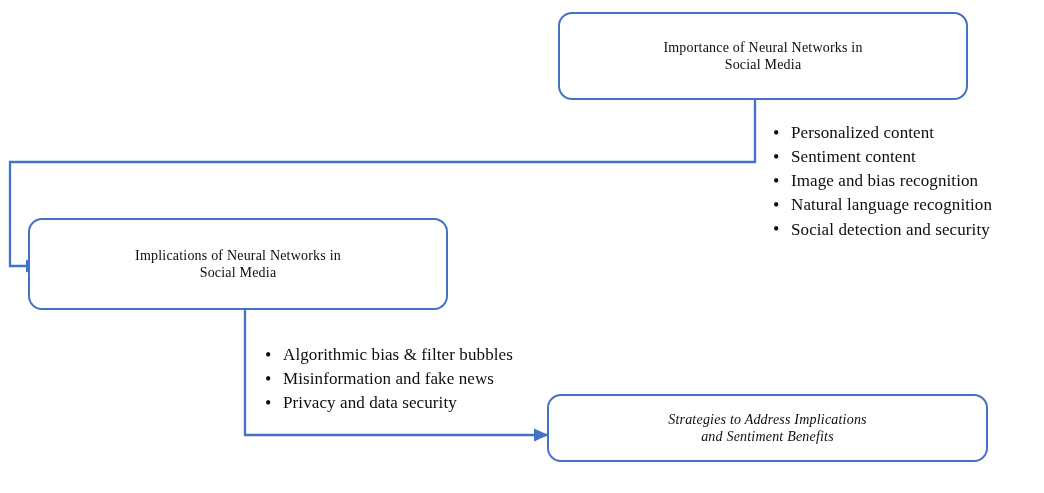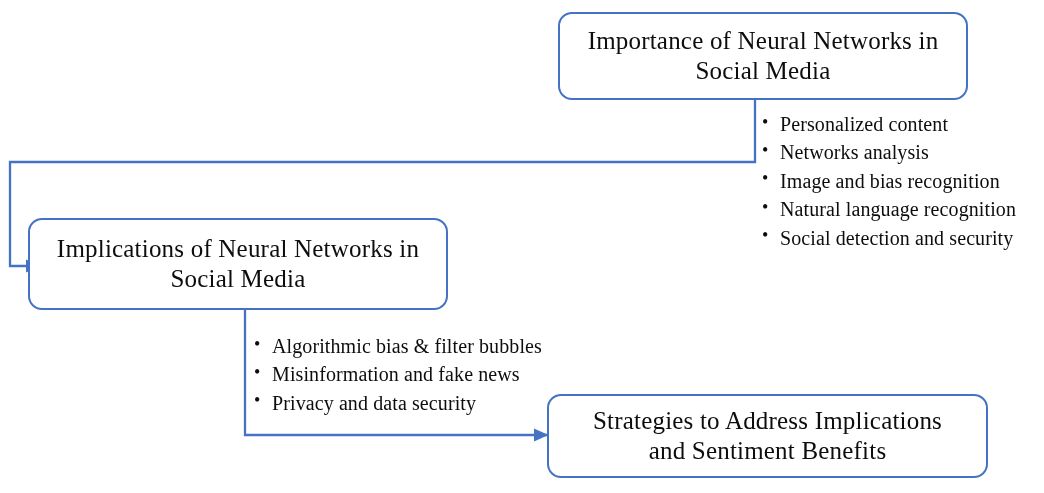--- a/index.html
+++ b/index.html
@@ -32,21 +32,21 @@
     position: absolute;
     box-sizing: border-box;
     border: 2.5px solid #4472C4;
     border-radius: 14px;
     background: #ffffff;
     display: flex;
     align-items: center;
     justify-content: center;
     text-align: center;
     color: #0d0d0d;
-    font-size: 25px;
+    font-size: 14px;
     line-height: 1.22;
     letter-spacing: 0.2px;
     padding: 17px 16px;
   }
   .node-label {
     display: block;
     width: 100%;
   }
   #node-importance {
     left: 558px;
@@ -57,30 +57,31 @@
   #node-implications {
     left: 28px;
     top: 218px;
     width: 420px;
     height: 92px;
   }
   #node-strategies {
     left: 547px;
     top: 394px;
     width: 441px;
-    height: 84px;
+    height: 68px;
+    font-style: italic;
   }
   
   .bullets {
     position: absolute;
-    margin: 0;
+    margin: 11px;
     padding: 0;
     list-style: none;
     color: #0d0d0d;
-    font-size: 20px;
+    font-size: 17px;
     line-height: 1.42;
     letter-spacing: 0.1px;
     white-space: nowrap;
   }
   .bullets li {
     position: relative;
     padding-left: 20px;
   }
   .bullets li::before {
     content: "\2022";
@@ -117,21 +118,21 @@
 
   <div class="node" id="node-importance">
     <span class="node-label">
       <span>Importance of Neural Networks in</span><br>
       <span>Social Media</span>
     </span>
   </div>
 
   <ul class="bullets" id="bullets-importance">
     <li>Personalized content</li>
-    <li>Networks analysis</li>
+    <li>Sentiment content</li>
     <li>Image and bias recognition</li>
     <li>Natural language recognition</li>
     <li>Social detection and security</li>
   </ul>
 
   <div class="node" id="node-implications">
     <span class="node-label">
       <span>Implications of Neural Networks in</span><br>
       <span>Social Media</span>
     </span>

